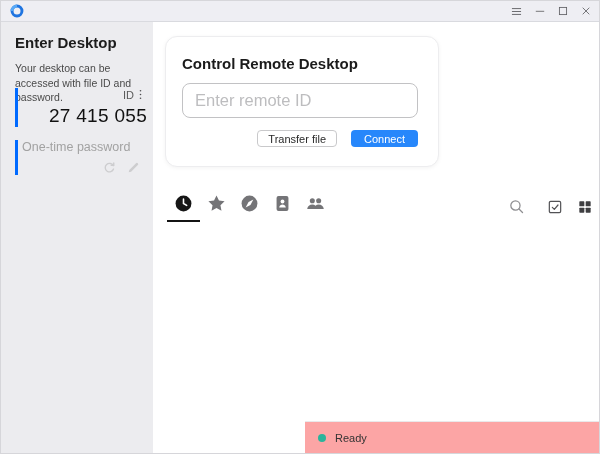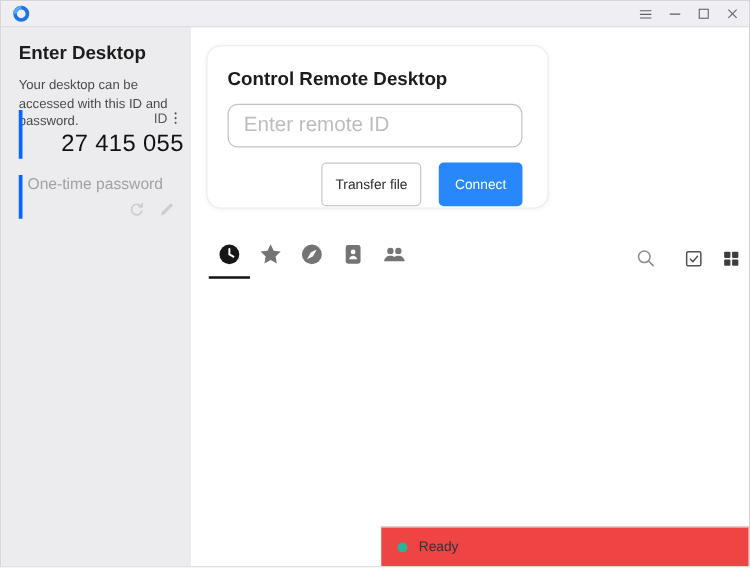--- a/index.html
+++ b/index.html
@@ -33,33 +33,33 @@
     box-shadow:0 1px 4px rgba(0,0,0,0.05);padding:18px 20px 0 16px;
   }
   .card-title{font-size:15px;font-weight:700;color:#1b1b1b;}
   .remote-input{
     display:block;box-sizing:border-box;width:100%;height:35px;margin-top:11px;
     border:1px solid #c2c2c4;border-radius:8px;padding:0 12px;
     font-size:16.5px;color:#333;outline:none;font-family:"Liberation Sans",sans-serif;
   }
   .remote-input::placeholder{color:#bdbdbf;}
   .btn-row{display:flex;justify-content:flex-end;align-items:center;gap:14px;margin-top:12px;}
-  .btn{font-family:"Liberation Sans",sans-serif;font-size:11px;border-radius:4px;height:35px;display:flex;align-items:center;cursor:default;}
+  .btn{font-family:"Liberation Sans",sans-serif;font-size:11px;border-radius:4px;height:17px;display:flex;align-items:center;cursor:default;}
   .btn-transfer{background:#fff;border:1px solid #c9c9cb;color:#2a2a2a;padding:0 10px;}
   .btn-connect{background:#2787fb;border:none;color:#fff;padding:0 13px;text-align:center;}
   
   .tabs{position:absolute;left:14px;top:172px;display:flex;}
   .tab{width:33px;display:flex;flex-direction:column;align-items:center;padding-bottom:3px;border-bottom:2px solid transparent;cursor:default;}
   .tab.selected{border-bottom-color:#141414;}
   .toolbar{position:absolute;right:6px;top:176px;display:flex;align-items:center;}
   .toolbar .icon-btn{margin-left:14px;}
   .toolbar .icon-btn:first-child{margin-left:0;margin-right:8px;}
   
   .statusbar{
-    position:absolute;left:152px;right:0;bottom:0;height:32px;background:#ef4444;
+    position:absolute;left:152px;right:0;bottom:0;height:32px;background:#fca5a5;
     border-top:1px solid #e9e9eb;display:flex;align-items:center;padding-left:13px;gap:9px;box-sizing:border-box;
   }
   .status-dot{width:8px;height:8px;border-radius:50%;background:#2ab49b;}
   .status-text{font-size:11px;color:#333;}
 </style>
 </head>
 <body>
 
 <div class="window">
 
@@ -96,21 +96,21 @@
               <line x1="4.5" y1="4.5" x2="15.5" y2="15.5"></line>
               <line x1="15.5" y1="4.5" x2="4.5" y2="15.5"></line>
             </g>
           </svg>
       </span>
     </div>
   </div>
 
   <div class="sidebar">
     <div class="sb-title">Enter Desktop</div>
-    <div class="sb-desc">Your desktop can be accessed with this ID and password.</div>
+    <div class="sb-desc">Your desktop can be accessed with file ID and password.</div>
 
     <div class="sb-id">
       <div class="sb-id-row">
         <span class="sb-id-label">ID</span>
         <span class="icon-btn">
           <svg width="13" height="13" viewBox="0 0 24 24" fill="#4f4f52">
             <circle cx="12" cy="5" r="1.5"></circle>
               <circle cx="12" cy="12" r="1.5"></circle>
               <circle cx="12" cy="19" r="1.5"></circle>
           </svg>

